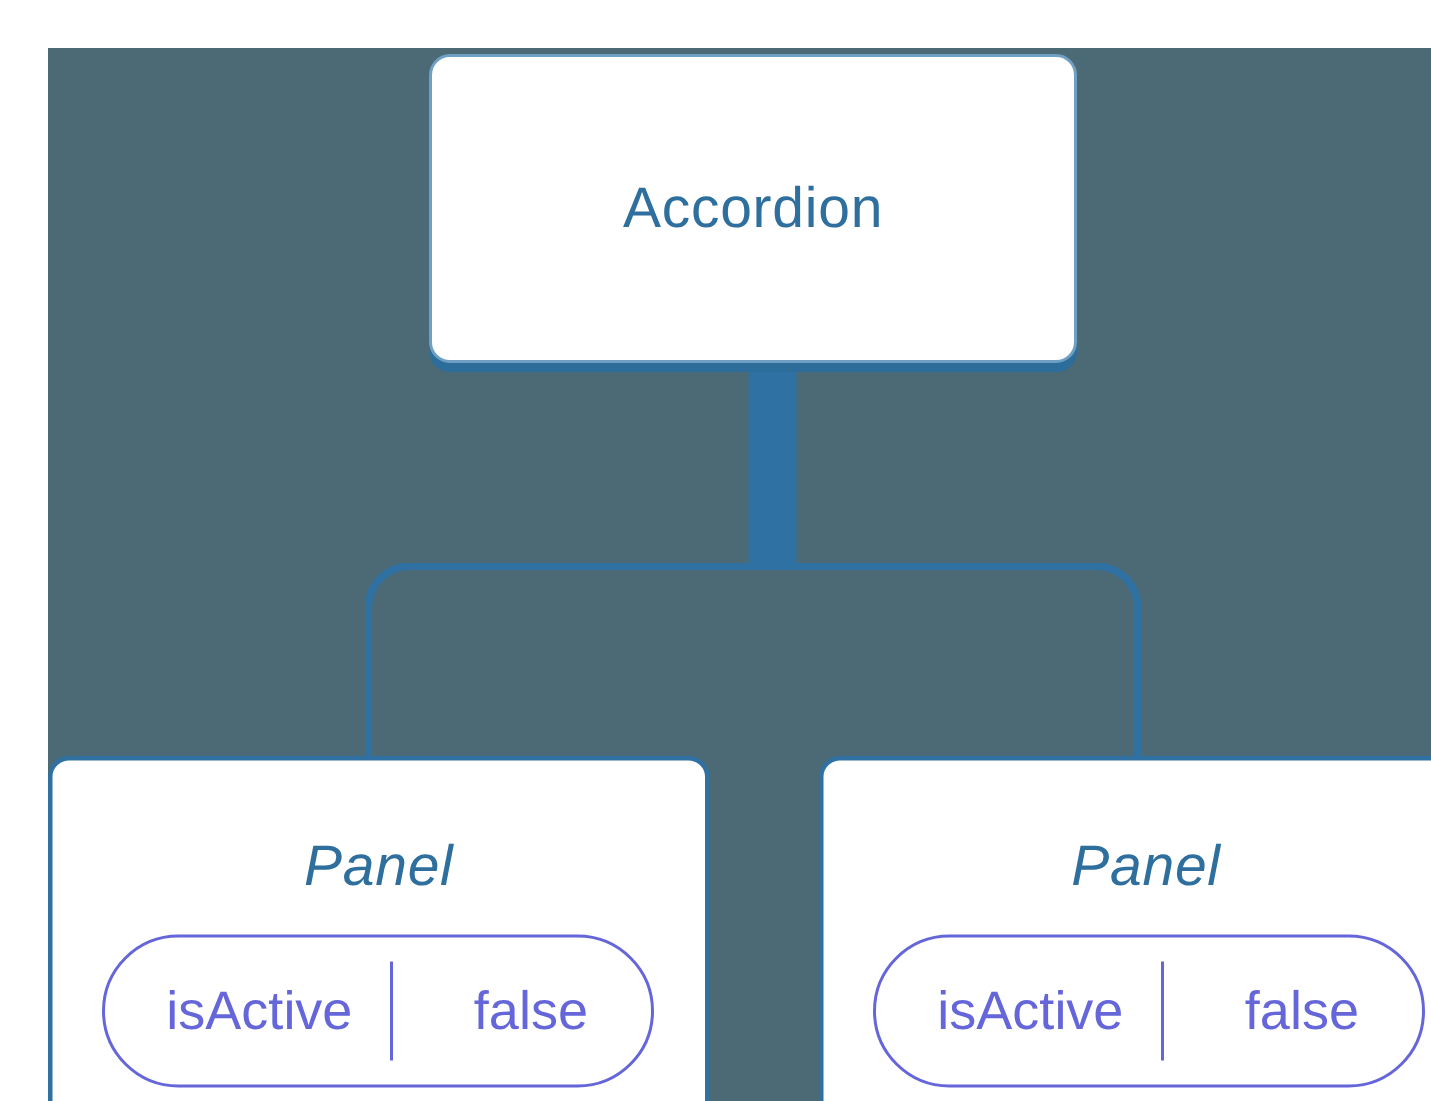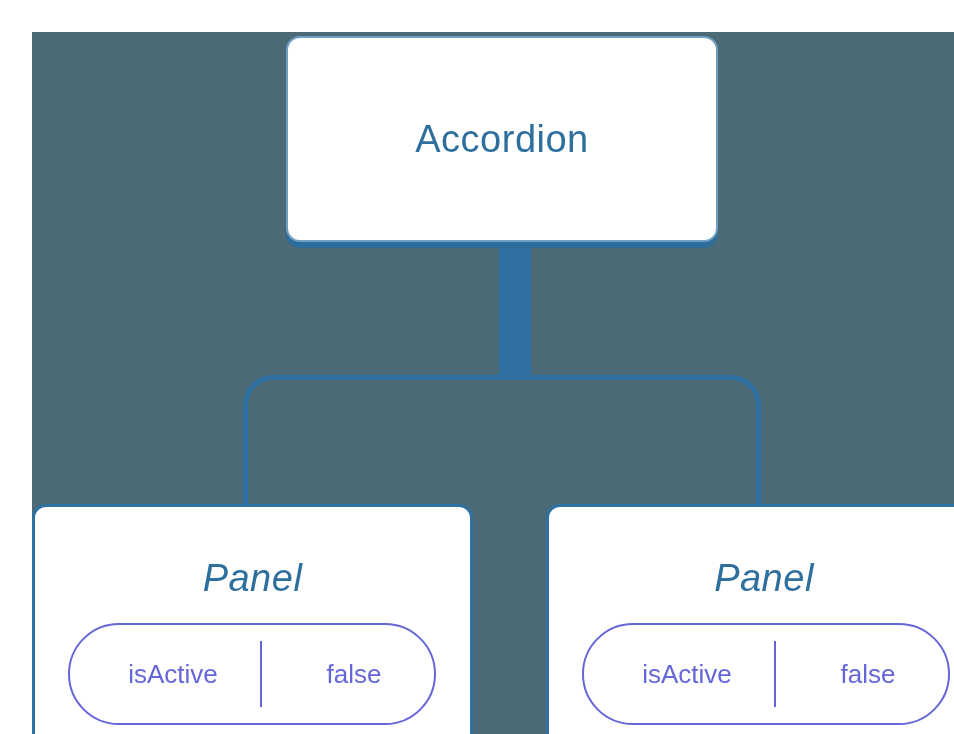--- a/index.html
+++ b/index.html
@@ -79,21 +79,21 @@
   .pill {
     position: absolute;
     left: 33px;
     top: 116px;
     width: 368px;
     height: 102px;
     border: 2px solid #6566d9;
     border-radius: 60px;
     display: flex;
     color: #6566d9;
-    font-size: 26px;
+    font-size: 36px;
     overflow: hidden;
   }
   .pill-cell {
     display: flex;
     align-items: center;
     justify-content: center;
   }
   .pill-cell.name {
     width: 58%;
     border-right: 2px solid #6566d9;

